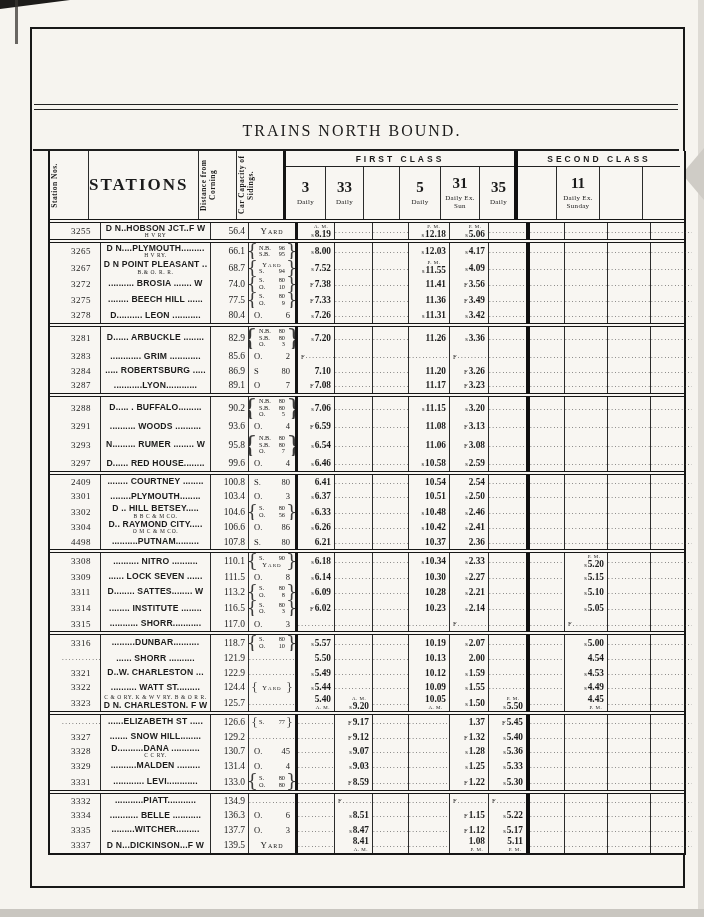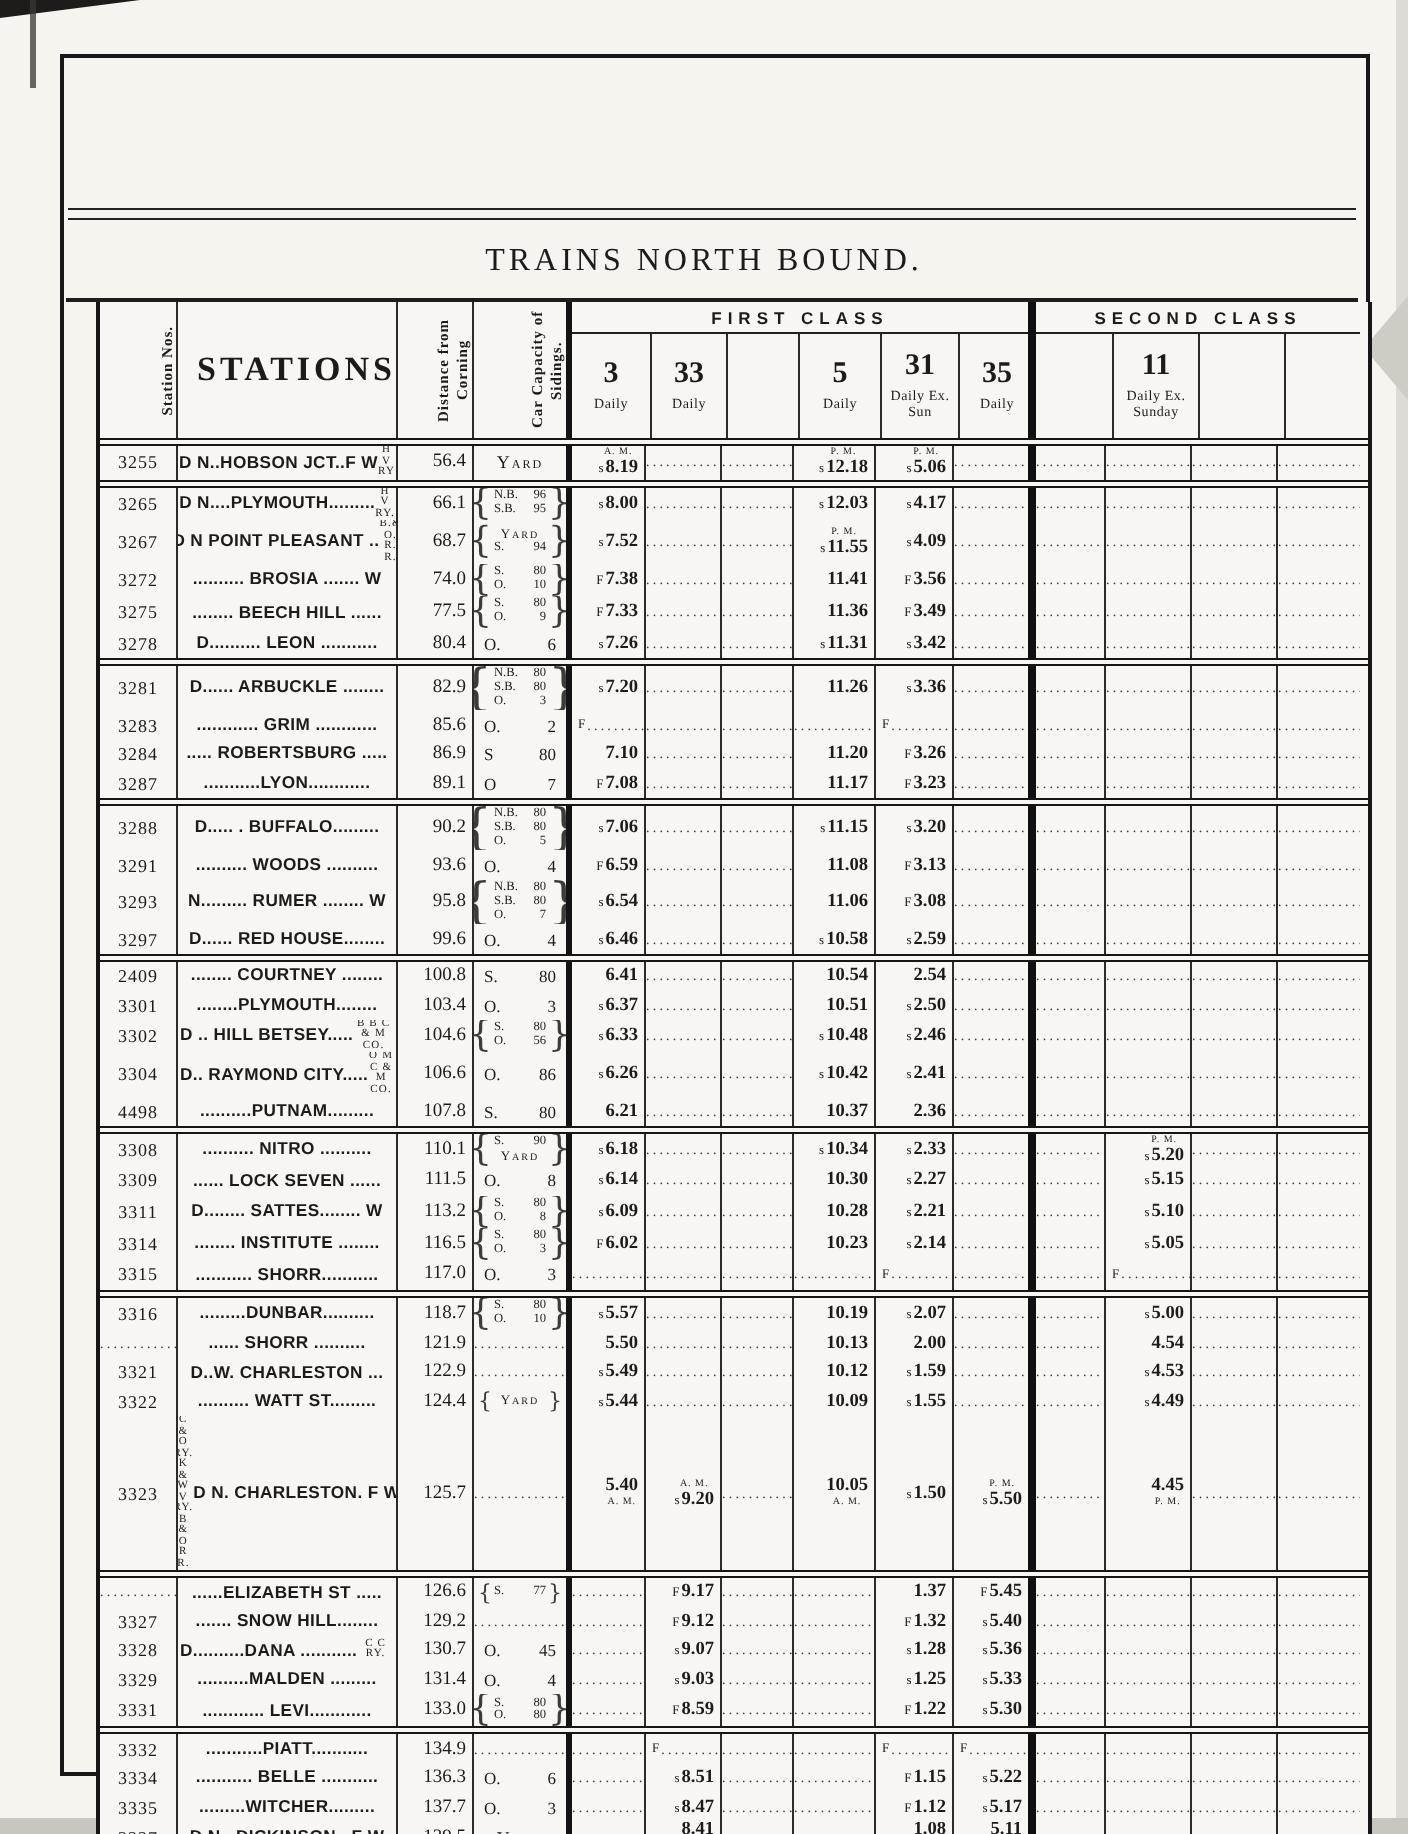--- a/index.html
+++ b/index.html
@@ -40,42 +40,42 @@
   .w-c35{width:38px;flex:0 0 38px;}
   .w-s1{width:38px;flex:0 0 38px;}
   .w-c11{width:43px;flex:0 0 43px;}
   .w-s2{width:43px;flex:0 0 43px;}
   .w-s3{width:42px;flex:0 0 42px;}
   .bL3{border-left:3px solid #141414;}
   .bL4{border-left:4px solid #101010;}
 
   .thead{display:flex;align-items:stretch;height:68px;border-bottom:4px double #161616;}
   .hcell{box-sizing:border-box;border-left:1px solid #2b2b2b;display:flex;
-     align-items:center;justify-content:flex-end;overflow:hidden;}
+     align-items:center;justify-content:flex-start;overflow:hidden;}
   .hcell:first-child{border-left:none;}
   .vtext{writing-mode:vertical-rl;transform:rotate(180deg);font-size:7.5px;font-weight:700;
      letter-spacing:.5px;text-align:center;line-height:1.25;max-height:62px;}
   .stations-label{font-size:17px;font-weight:700;letter-spacing:2px;}
   .hsec{display:flex;flex-direction:column;box-sizing:border-box;}
   .hsec.fc{width:231px;flex:0 0 231px;border-left:3px solid #141414;}
   .hsec.sc{width:166px;flex:0 0 166px;border-left:4px solid #101010;}
   .band{height:15px;border-bottom:1px solid #222;font-family:"Liberation Sans",sans-serif;
      font-size:8.5px;font-weight:700;letter-spacing:3px;display:flex;align-items:center;justify-content:center;}
   .trains{display:flex;flex:1;}
   .traincell{box-sizing:border-box;border-left:1px solid #2b2b2b;display:flex;flex-direction:column;
      align-items:center;justify-content:center;overflow:hidden;}
   .traincell:first-child{border-left:none;}
   .train-no{font-size:15px;font-weight:700;line-height:1;}
   .train-freq{font-size:7px;margin-top:3px;text-align:center;line-height:1.15;letter-spacing:.3px;}
 
-  .tgroup{border-top:4px double #161616;}
+  .tgroup{border-top:4px double #161616;padding-left:12px;}
   .tgroup:first-child{border-top:none;}
   .trow{display:flex;align-items:stretch;min-height:14.5px;}
   .num{font-size:9px;letter-spacing:.5px;}
-  .stname{flex-direction:row;justify-content:center;padding:0 1px;text-align:center;}
+  .stname{flex-direction:column;justify-content:center;padding:0 1px;}
   .nm{font-family:"Liberation Sans",sans-serif;font-weight:700;font-size:8.6px;
      letter-spacing:.2px;white-space:nowrap;line-height:1.1;}
   .cap-note{font-size:5.5px;letter-spacing:.6px;line-height:1;color:#222;}
   .dist{justify-content:flex-end;padding-right:3px;font-size:9.5px;}
   .capcell{font-size:8.5px;}
   .cap-split{display:flex;justify-content:space-between;width:100%;padding:0 5px;box-sizing:border-box;}
   .cap-yard{font-variant:small-caps;letter-spacing:1px;font-size:9px;}
   .bracewrap{display:flex;align-items:center;gap:1px;}
   .brace{font-family:"DejaVu Serif",serif;font-weight:400;opacity:.85;line-height:.9;}
   .bracelines{display:flex;flex-direction:column;}

